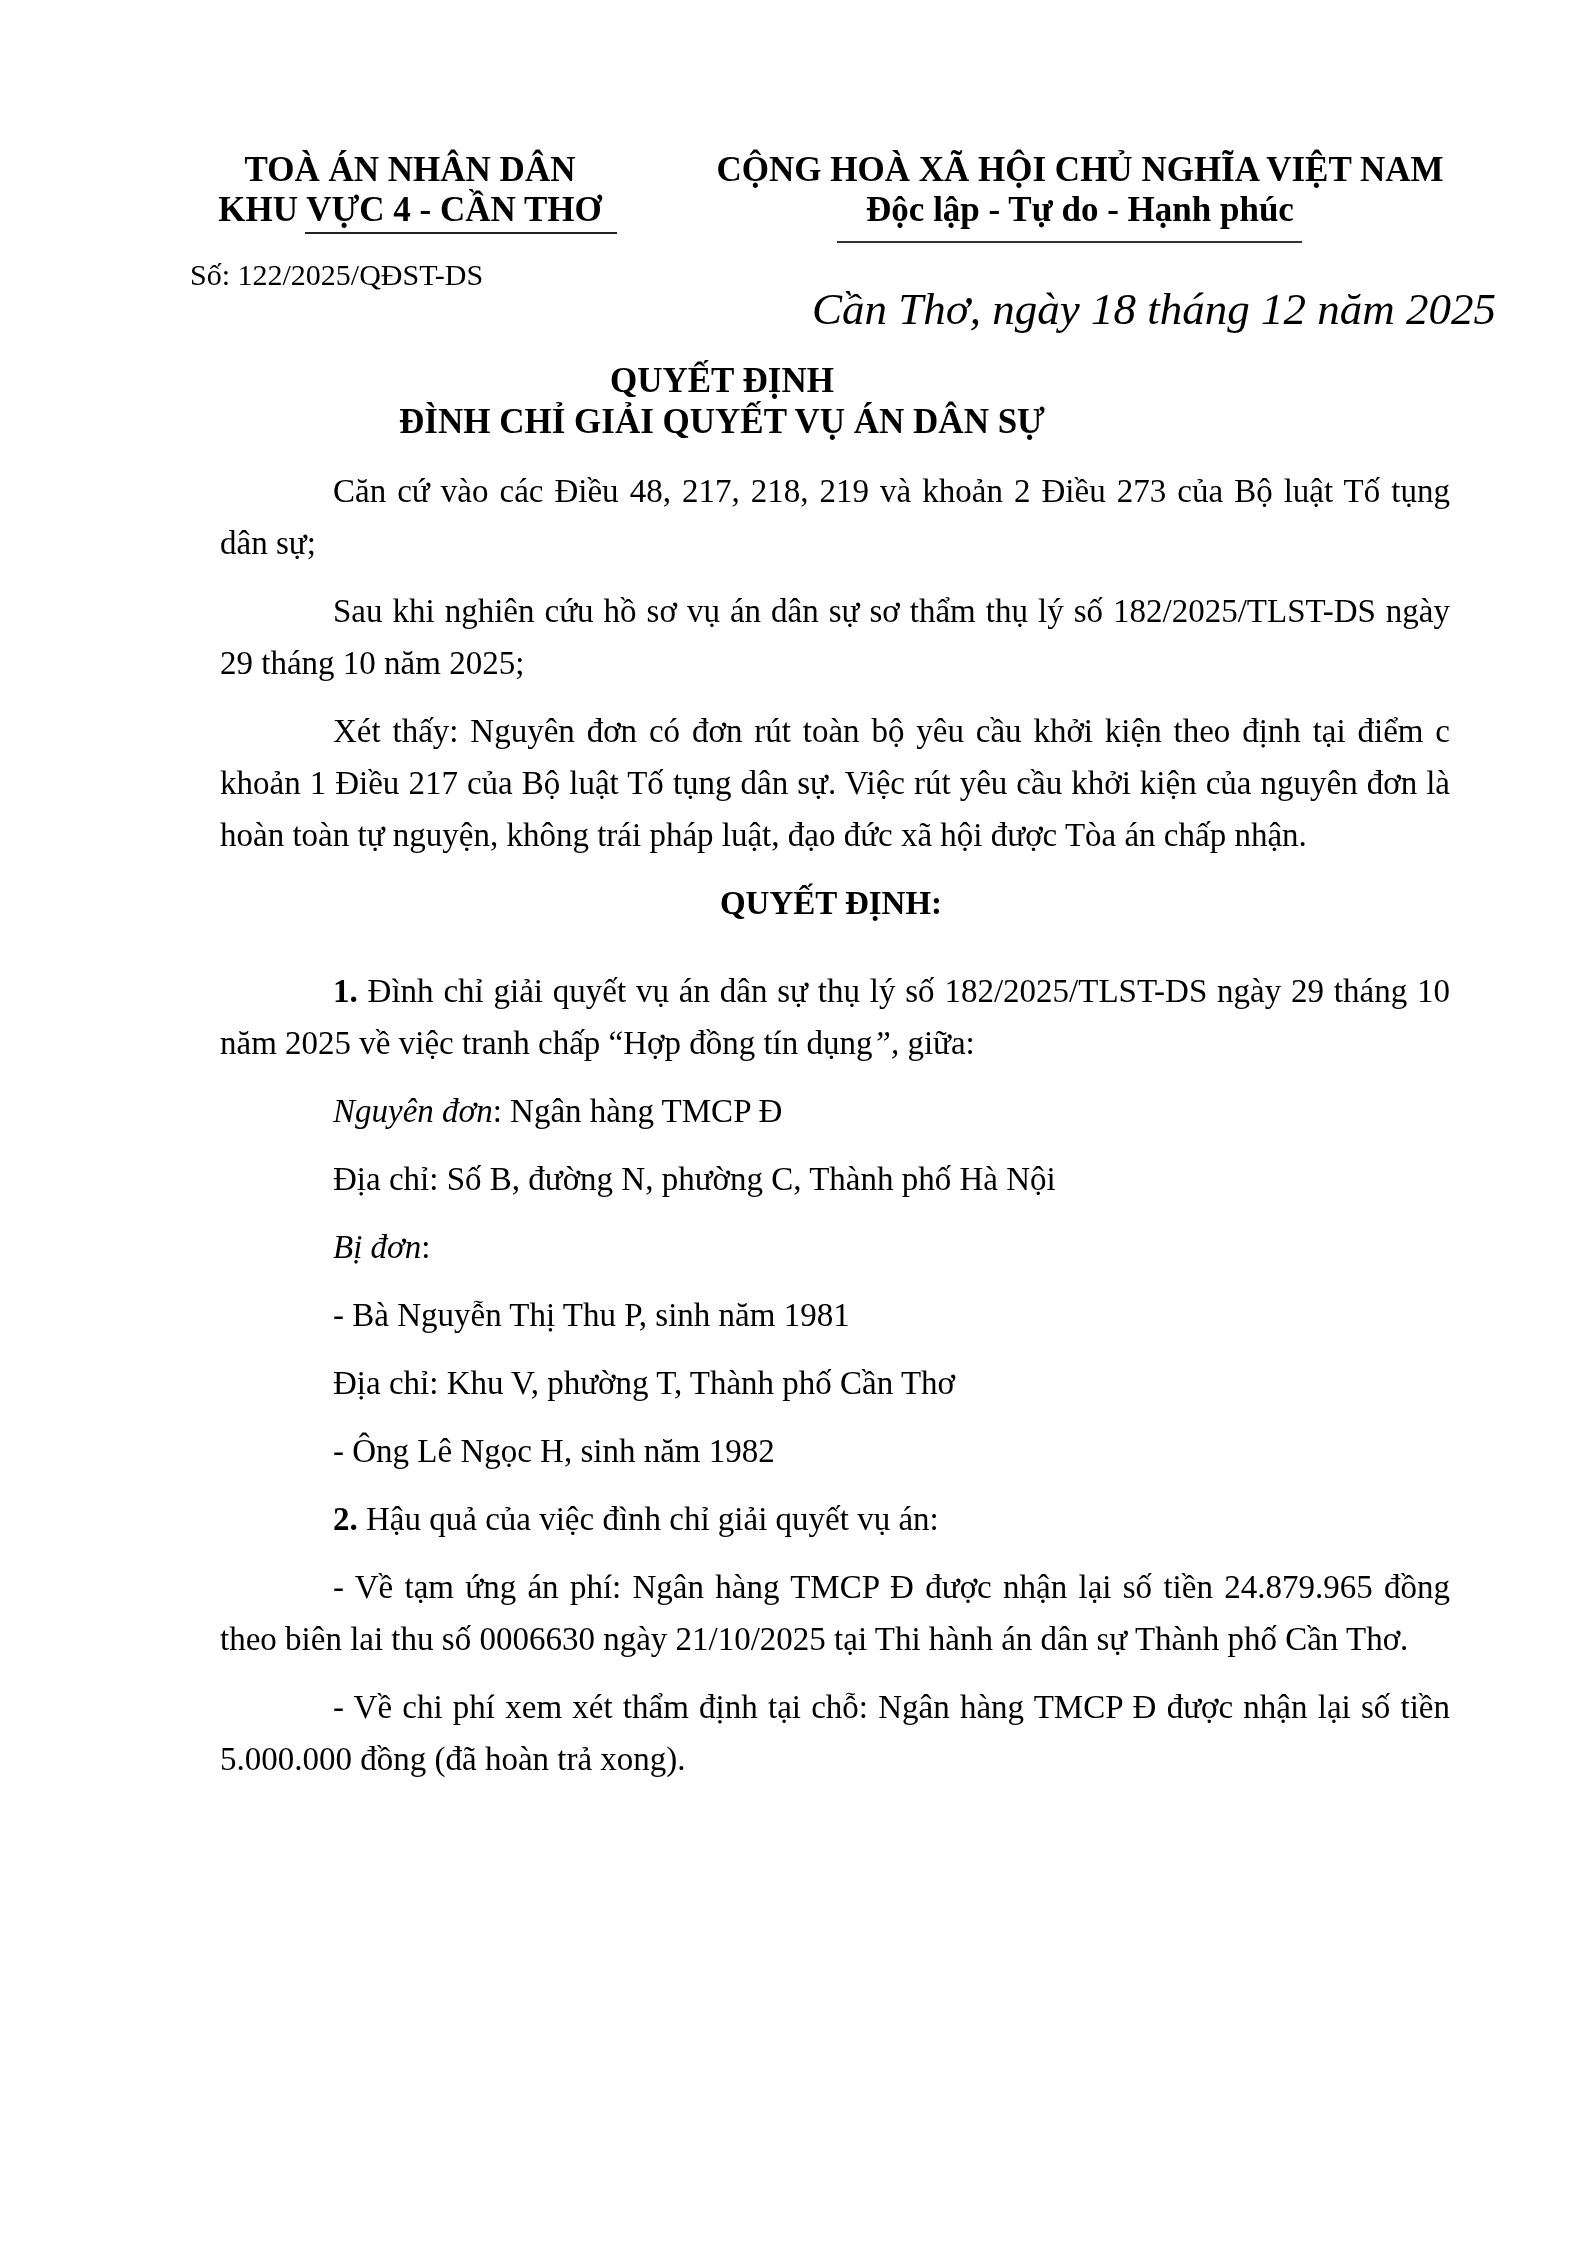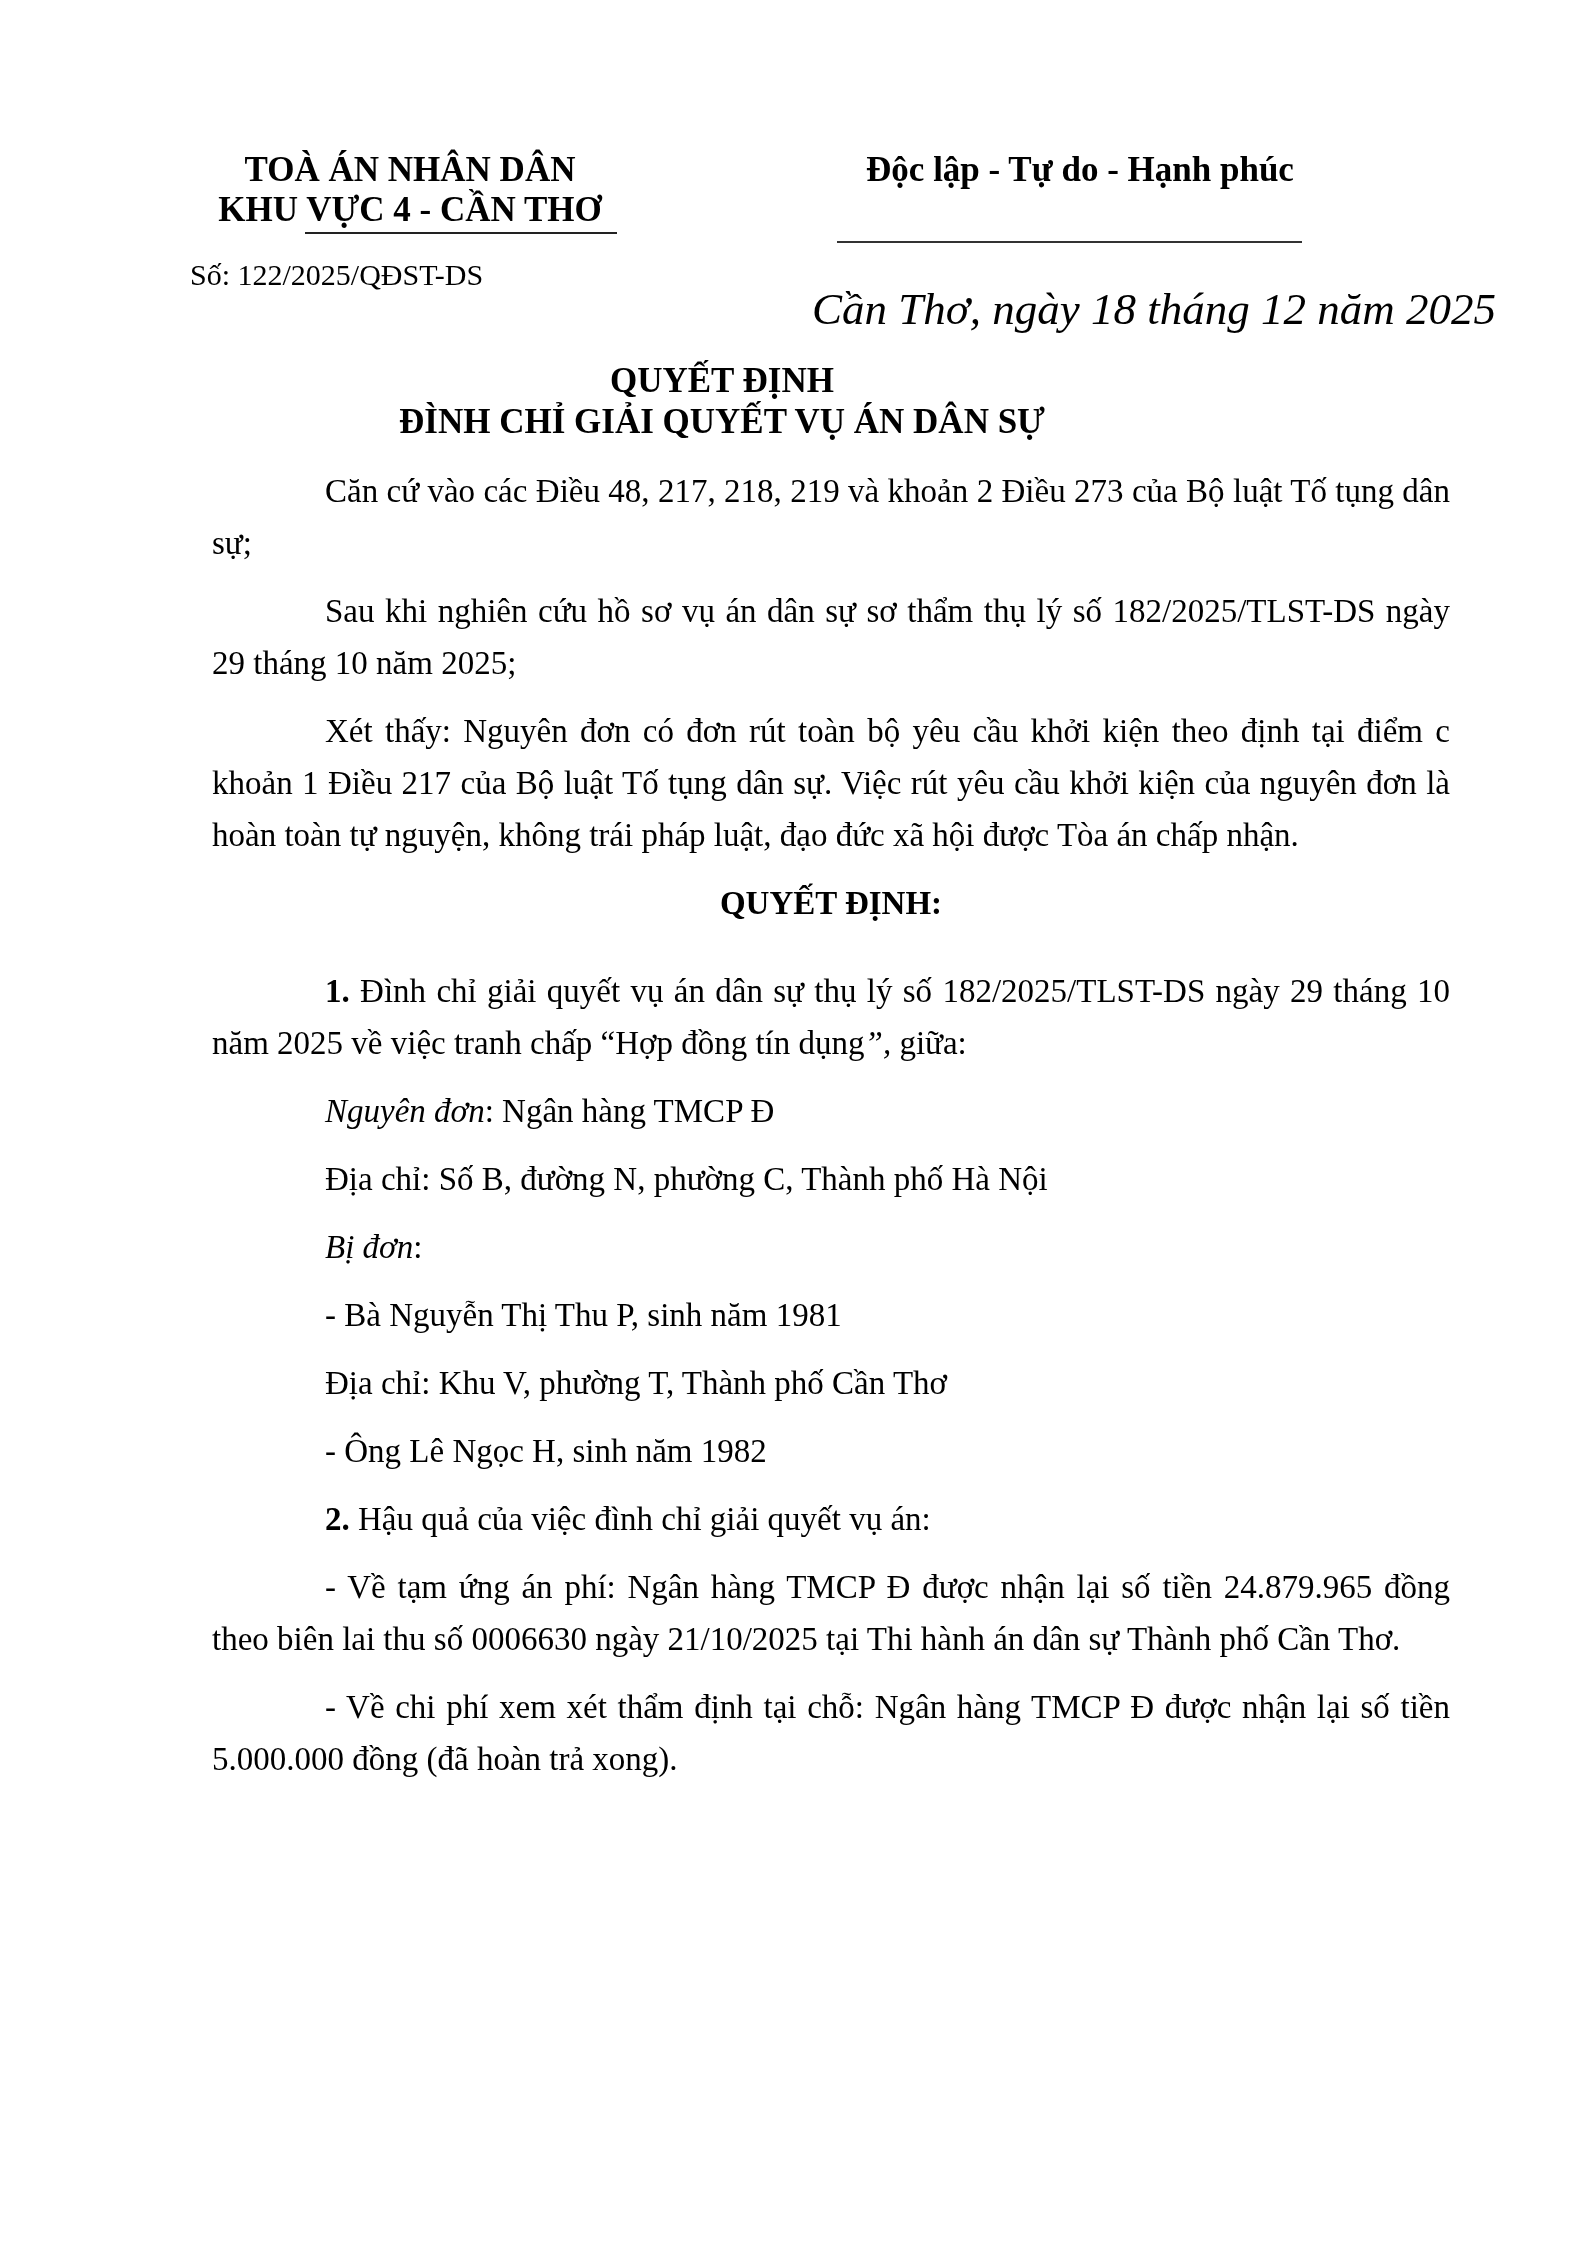--- a/index.html
+++ b/index.html
@@ -14,38 +14,39 @@
     .right-hdr { left: 665px; width: 830px; top: 150px; }
     .left-hdr .l2 { position: relative; }
     .uline-left { position: absolute; left: 305px; top: 232px; width: 312px; height: 2px; background: #222; }
     .uline-right { position: absolute; left: 837px; top: 241px; width: 465px; height: 2px; background: #333; }
     .so { left: 190px; top: 258px; font-size: 30px; }
     .date { right: 90px; top: 283px; font-size: 45px; font-style: italic; }
     .title { left: 0; width: 1444px; text-align: center; font-weight: bold; font-size: 35px; line-height: 41px; }
     .t1 { top: 360px; }
     .t2 { top: 401px; }
     .body-text { position: absolute; left: 212px; width: 1238px; font-size: 33px; line-height: 52px; text-align: justify; }
-    .para { margin: 0 0 16px 0; text-indent: 113px; }
+    .para { margin: 0 0 16px 8px; text-indent: 113px; }
     .noindent { text-indent: 0; }
     .indent-only { padding-left: 113px; text-indent: 0; }
     .center-head { text-align: center; font-weight: bold; text-indent: 0; margin: 6px 0 36px 0; }
     .b { font-weight: bold; }
     .i { font-style: italic; }
   </style>
 </head>
 <body>
 
 <div class="abs hdr left-hdr">
   <div>TOÀ ÁN NHÂN DÂN</div>
   <div class="l2"><span>KHU </span><span>VỰC 4 - CẦN</span><span> THƠ</span></div>
 </div>
 <div class="uline-left"></div>
 <div class="abs so">Số: 122/2025/QĐST-DS</div>
 
 <div class="abs hdr right-hdr">
+  <div>CỘNG HOÀ XÃ HỘI CHỦ NGHĨA VIỆT NAM</div>
   <div>Độc lập - Tự do - Hạnh phúc</div>
 </div>
 <div class="uline-right"></div>
 <div class="abs date">Cần Thơ, ngày 18 tháng 12 năm 2025</div>
 
 <div class="abs title t1">QUYẾT ĐỊNH</div>
 <div class="abs title t2">ĐÌNH CHỈ GIẢI QUYẾT VỤ ÁN DÂN SỰ</div>
 
 <div class="body-text" style="top:465px;">
   <p class="para">Căn cứ vào các Điều 48, 217, 218, 219 và khoản 2 Điều 273 của Bộ luật Tố tụng dân sự;</p>

